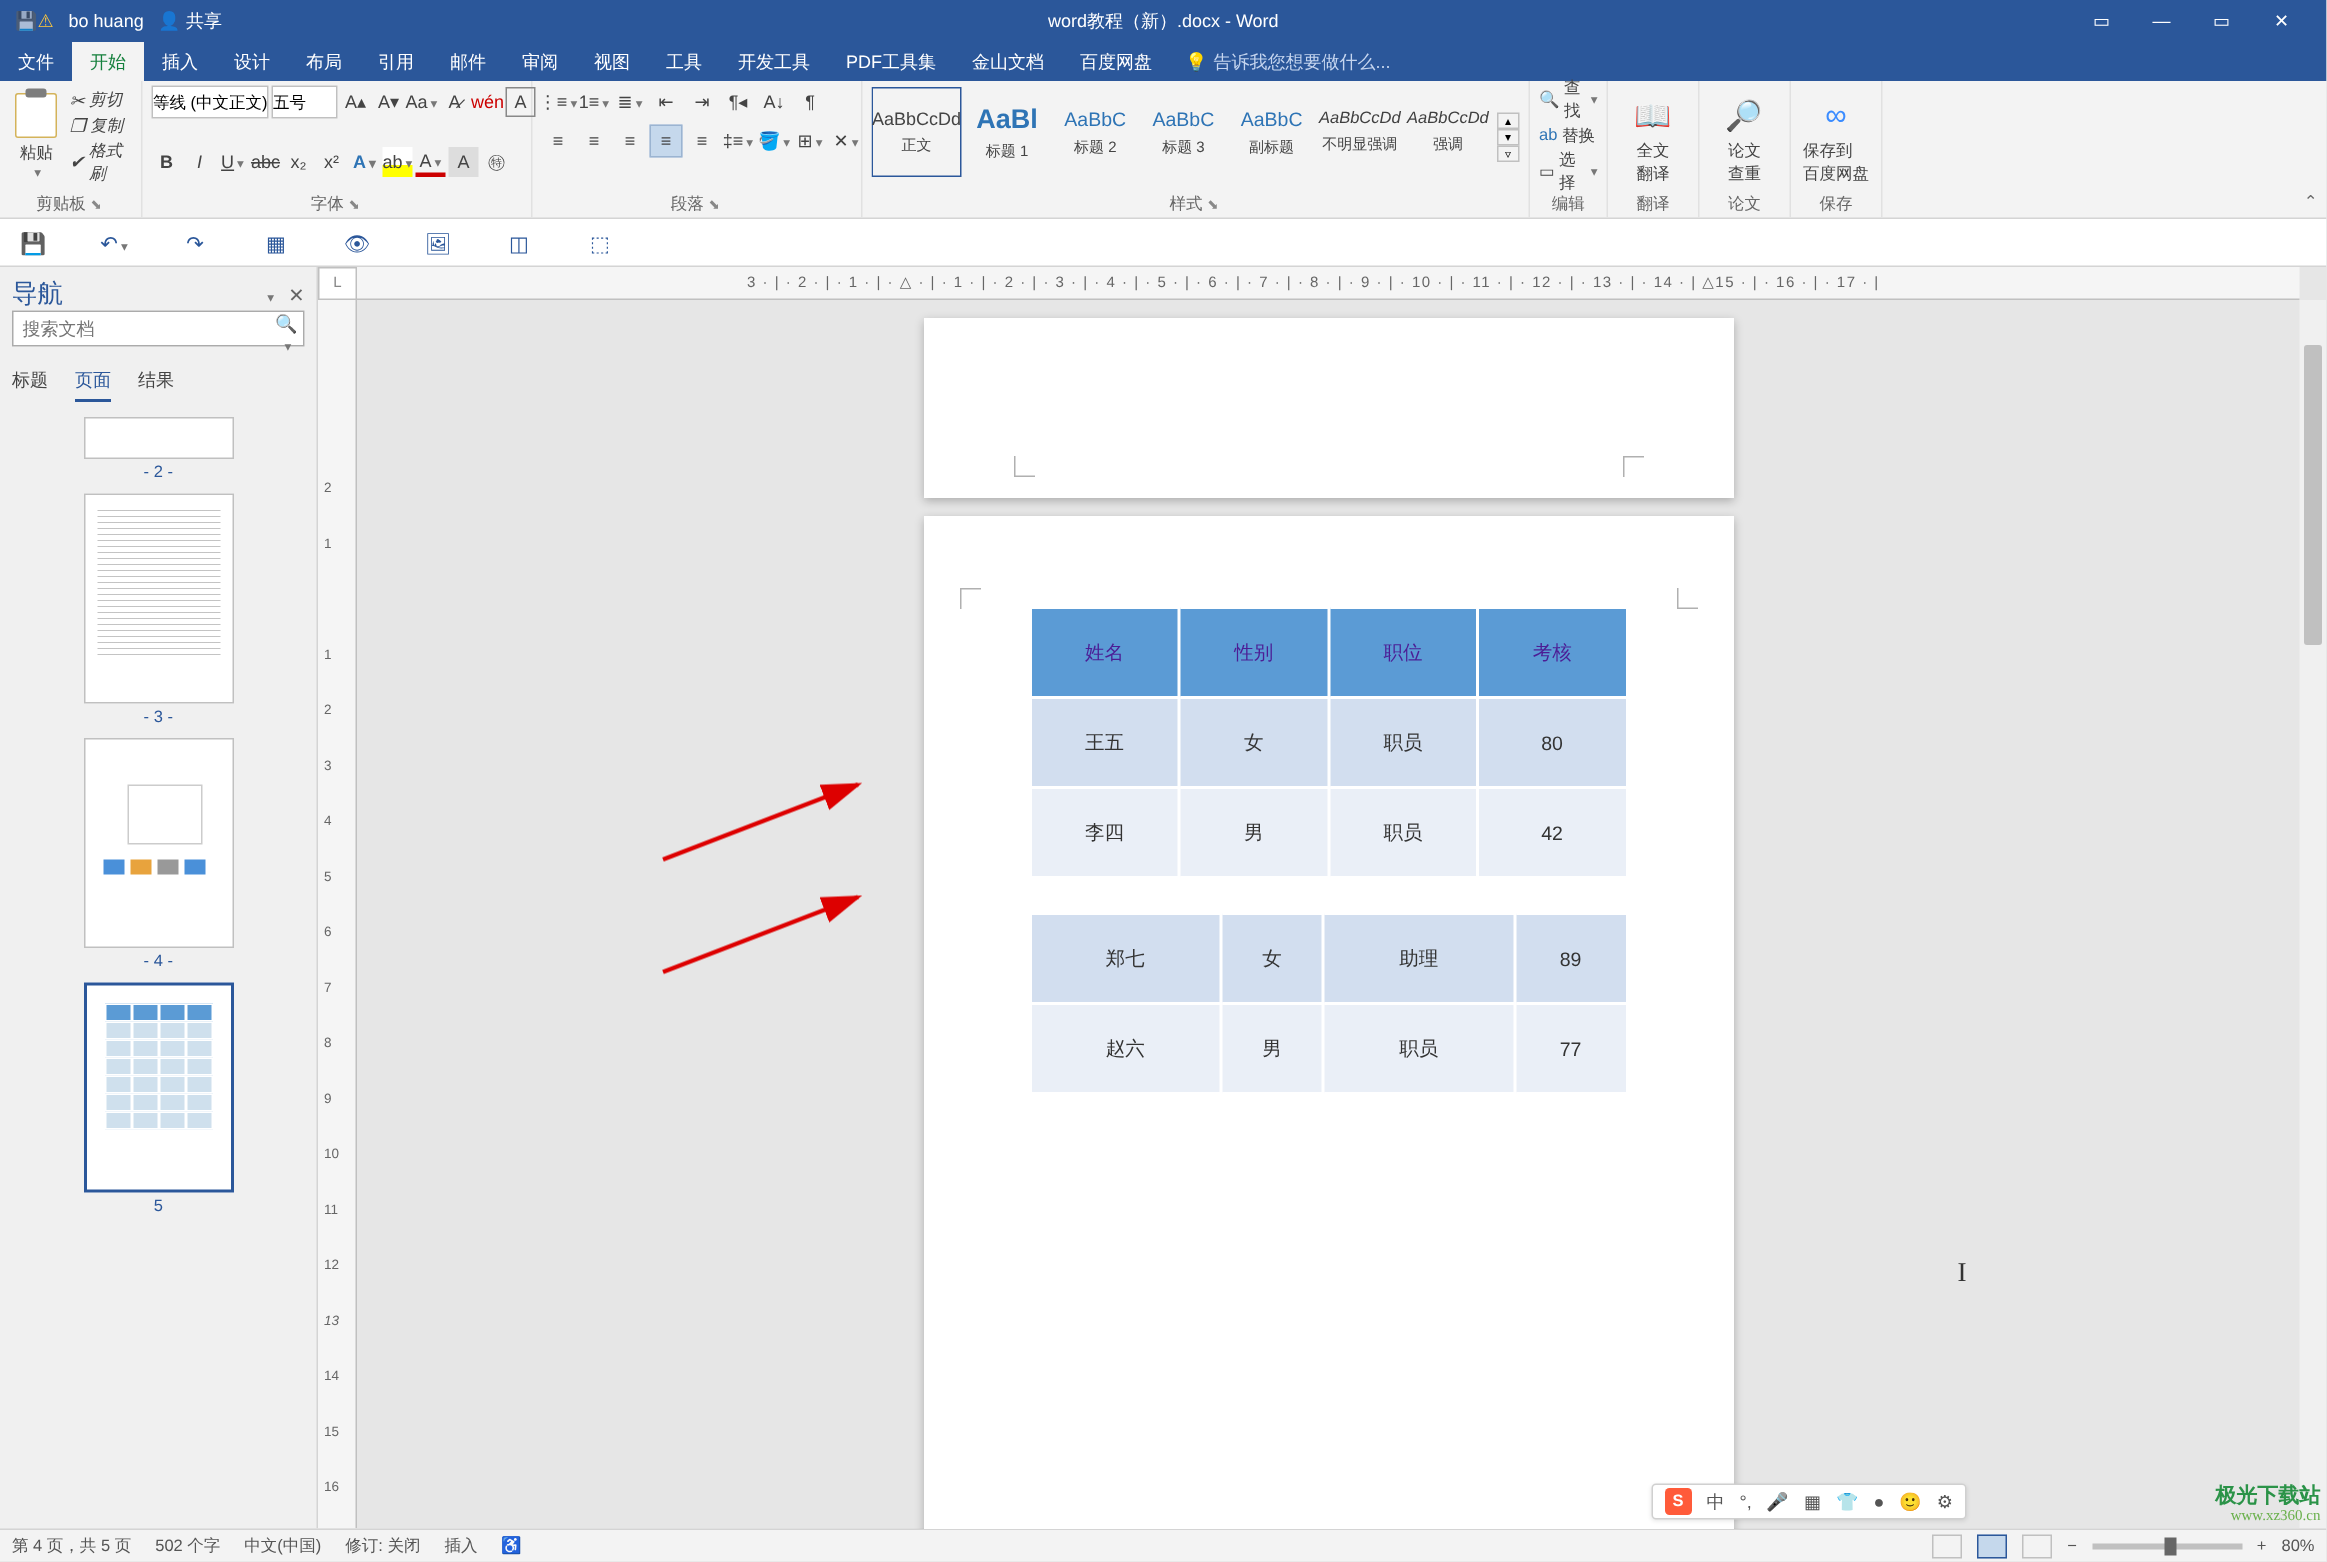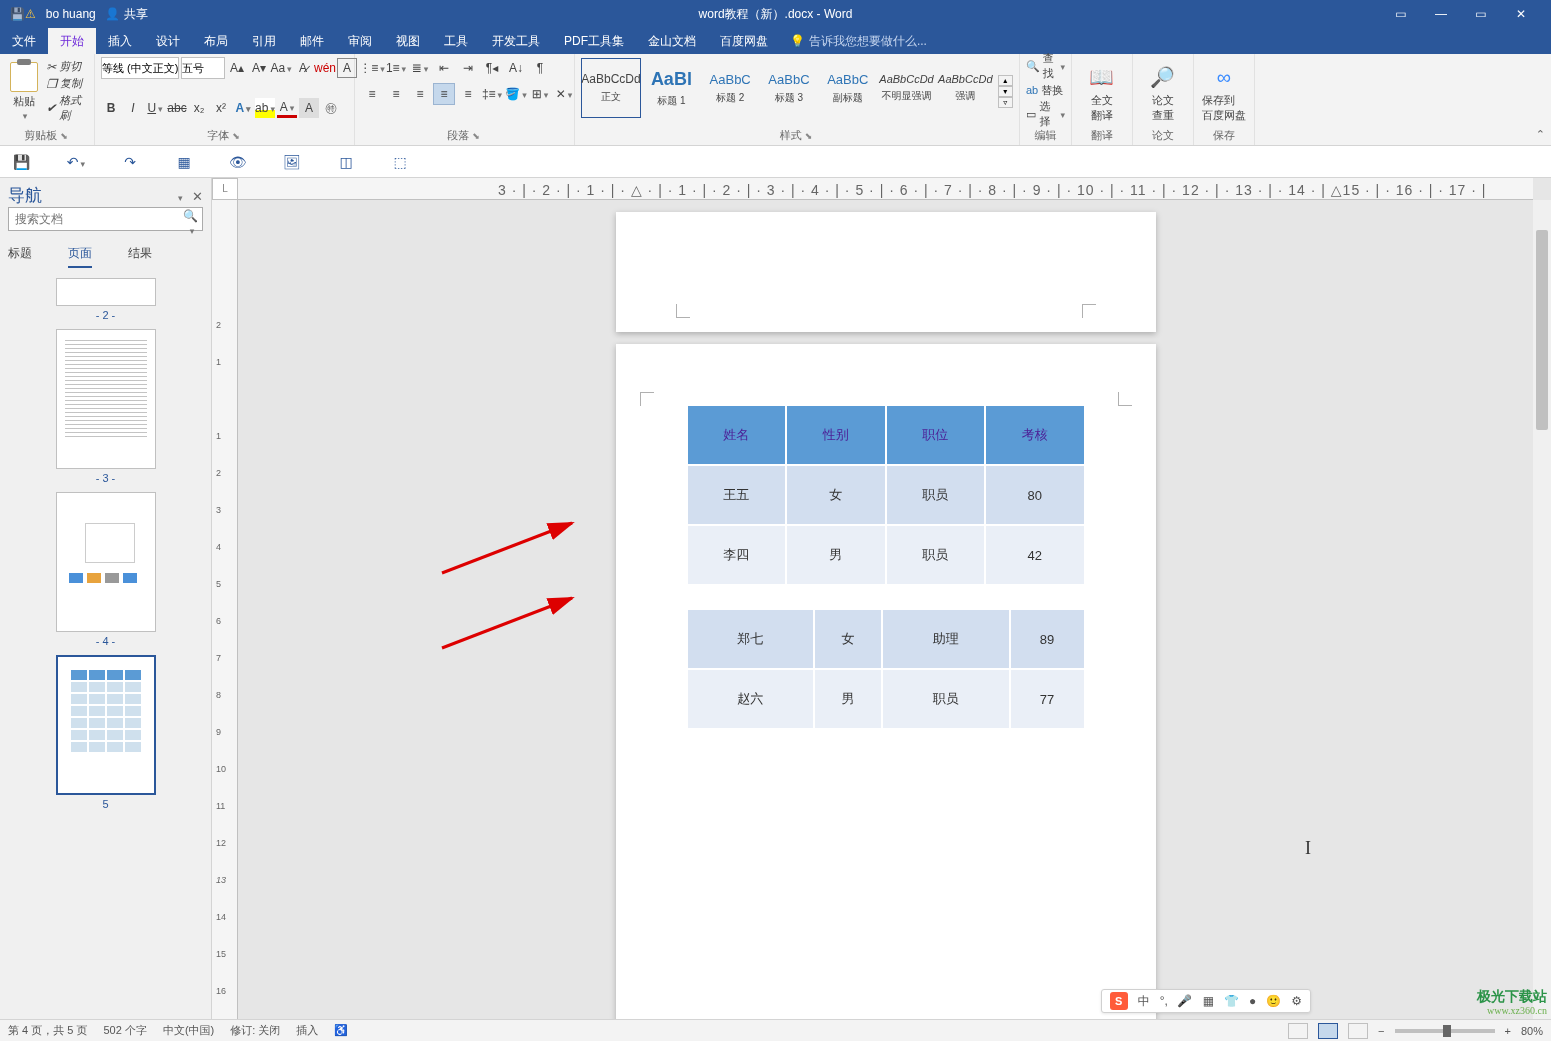--- a/index.html
+++ b/index.html
@@ -10,21 +10,21 @@
 .title-bar .doc-title { position: absolute; left: 50%; transform: translateX(-50%); }
 .title-bar .win-controls { margin-left: auto; display: flex; gap: 20px; padding-right: 20px; }
 .title-bar .win-btn { width: 20px; text-align: center; cursor: pointer; }
 .title-bar .user-area { display: flex; align-items: center; gap: 10px; margin-right: 15px; }
 .title-bar .qat-left { padding-left: 10px; display:flex; gap:8px; }
 
 
 .menu-tabs { height: 26px; background: #2b579a; display: flex; align-items: stretch; color: #fff; font-size: 12px; }
 .menu-tabs .tab { padding: 0 12px; display: flex; align-items: center; cursor: pointer; }
 .menu-tabs .tab.file { background: #2b579a; }
-.menu-tabs .tab.active { background: #f3f3f3; color: #6d28d9; }
+.menu-tabs .tab.active { background: #f3f3f3; color: #15803d; }
 .menu-tabs .tell-me { margin-left: 10px; color: #c5d5ef; display: flex; align-items: center; gap: 4px; }
 
 
 .ribbon { height: 92px; background: #f3f3f3; border-bottom: 1px solid #d4d4d4; display: flex; }
 .ribbon-group { border-right: 1px solid #e1e1e1; display: flex; flex-direction: column; padding: 2px 6px 0 6px; }
 .ribbon-group .group-label { font-size: 11px; color: #666; text-align: center; padding: 2px 0; }
 .ribbon-group .controls { flex: 1; display: flex; align-items: center; gap: 4px; }
 .ribbon .dialog-launcher { font-size: 9px; color: #888; text-align: right; padding-right: 2px; }
 
 .clipboard-group { width: 95px; }
@@ -74,41 +74,41 @@
 
 .main { position: absolute; top: 178px; bottom: 22px; left:0; right:0; display:flex; }
 
 
 .nav-pane { width: 212px; background: #f0f0f0; border-right:1px solid #d4d4d4; display:flex; flex-direction:column; padding: 6px 8px; }
 .nav-pane .nav-title { font-size: 17px; color: #2b579a; display:flex; align-items:center; justify-content:space-between; }
 .nav-pane .nav-title .close-x { font-size: 13px; color:#666; cursor:pointer; }
 .nav-search { position:relative; }
 .nav-search input { width: 100%; height: 24px; border:1px solid #ababab; padding: 0 24px 0 6px; font-size:12px; }
 .nav-search .search-btn { position:absolute; right:2px; top:2px; width:20px; height:20px; color:#2b579a; font-size:12px; text-align:center; cursor:pointer; }
-.nav-tabs { display:flex; gap: 36px; margin-top: 14px; font-size: 12px; }
+.nav-tabs { display:flex; gap: 18px; margin-top: 14px; font-size: 12px; }
 .nav-tabs .nt { cursor:pointer; padding-bottom: 4px; color:#444; }
 .nav-tabs .nt.active { color:#2b579a; border-bottom: 2px solid #2b579a; }
 .thumbs { flex:1; overflow-y:auto; margin-top: 10px; display:flex; flex-direction:column; align-items:center; gap:8px; }
 .thumb { width: 100px; }
 .thumb .page-img { width:100px; height:140px; background:#fff; border:1px solid #c0c0c0; position:relative; overflow:hidden; }
 .thumb .page-img.short { height: 28px; }
 .thumb.selected .page-img { border: 2px solid #2b579a; }
 .thumb .pn { text-align:center; font-size:11px; color:#2b579a; margin-top:3px; }
 .thumb .mini-text { position:absolute; top:10px; left:8px; right:8px; height:100px; background: repeating-linear-gradient(to bottom, #888 0, #888 1px, transparent 1px, transparent 4px); opacity:0.5; }
 .thumb .mini-diagram { position:absolute; top:30px; left:8px; right:8px; height:80px; }
 .thumb .mini-diagram .box { position:absolute; width:14px; height:10px; background:#f0a050; }
 .thumb .mini-table { position:absolute; top:12px; left:12px; right:12px; }
 .thumb .mini-table .mini-row { height:12px; display:flex; }
 .thumb .mini-table .mini-cell { flex:1; border:1px solid #fff; background:#cfe0ed; }
 .thumb .mini-table .mini-row.hdr .mini-cell { background:#5b9bd5; }
 
 
 .doc-wrap { flex:1; position:relative; background:#e6e6e6; overflow:hidden; }
 .ruler-corner { position:absolute; left:0; top:0; width:26px; height:22px; background:#fff; border:1px solid #c0c0c0; font-size:10px; text-align:center; line-height:20px; color:#888; }
-.h-ruler { position:absolute; left:26px; right:18px; top:0; height:22px; background:#f5f5f5; border-bottom:1px solid #c0c0c0; font-size:14px; color:#666; overflow:hidden; }
+.h-ruler { position:absolute; left:26px; right:18px; top:0; height:22px; background:#f5f5f5; border-bottom:1px solid #c0c0c0; font-size:10px; color:#666; overflow:hidden; }
 .h-ruler .ticks { position:absolute; left:260px; top:4px; white-space:nowrap; letter-spacing:1px; }
 .v-ruler { position:absolute; left:0; top:22px; bottom:0; width:26px; background:#f5f5f5; border-right:1px solid #c0c0c0; font-size:9px; color:#666; }
 .v-ruler .vticks { position:absolute; top:120px; left:4px; display:flex; flex-direction:column; gap:27px; }
 .doc-scroll { position:absolute; left:26px; top:22px; right:18px; bottom:0; overflow:auto; }
 .page { width: 540px; background:#fff; margin: 12px auto; box-shadow: 0 2px 6px rgba(0,0,0,0.25); position:relative; }
 .page.prev { height: 120px; }
 .page.current { min-height: 700px; padding: 60px 30px; }
 .corner { position:absolute; width:14px; height:14px; border-color:#b0b0b0; border-style:solid; }
 .corner.tl { top:48px; left:24px; border-width: 0 0 1px 1px; transform:rotate(90deg);}
 .corner.tr { top:48px; right:24px; border-width: 0 0 1px 1px; }

